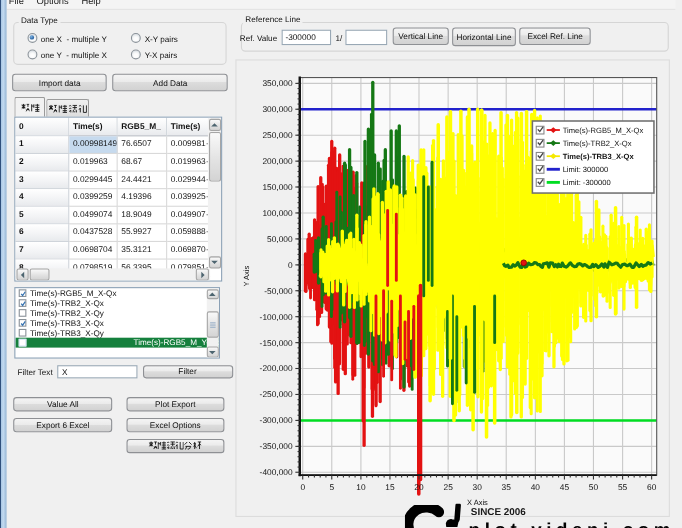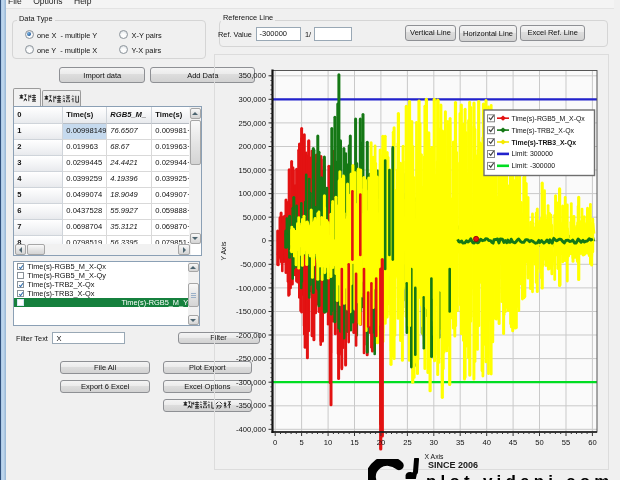--- a/index.html
+++ b/index.html
@@ -11,42 +11,42 @@
 
 #menu { left:8px; top:-4.5px; width:600px; height:13px; font-size:8.5px; color:#222; }
 #menu span { margin-right:11.5px; }
 #menubar { left:5.5px; top:0; width:608px; height:8.5px; background:#f4f4f4; border-bottom:1px solid #e3e3e3; }
 
 .group { border:1px solid #d5d5d5; border-radius:4px; }
 .glabel { position:absolute; font-size:7.4px; color:#111; background:#f0f0f0; padding:0 2px; }
 
 .btn { position:absolute; border:1px solid #8e9094; border-radius:3px;
   background:linear-gradient(#f4f4f4,#ebebeb 45%,#dddddd 46%,#d2d2d2);
-  font-size:7.5px; color:#111; text-align:right; display:flex; align-items:center; justify-content:center;margin-left:48px; }
+  font-size:7.5px; color:#111; text-align:right; display:flex; align-items:center; justify-content:center; }
 
 .radio { position:absolute; width:9px; height:9px; border-radius:50%; background:#fdfdfd; border:1px solid #8a9299; box-shadow:inset 0 1px 2px #d7dde2; }
 .radio.on::after { content:""; position:absolute; left:1.5px; top:1.5px; width:4px; height:4px; border-radius:50%;
   background:radial-gradient(circle at 35% 35%, #7ab2e2, #255e9e 70%); }
 .rlabel { position:absolute; font-size:7.4px; color:#111; }
 
 .field { position:absolute; background:#fff; border:1px solid #99a8b5; font-size:7.5px; color:#111; padding:1.5px 0 0 3px; }
 
 
 .tab { position:absolute; border:1px solid #9b9b9b; border-bottom:none; border-radius:2px 2px 0 0; font-size:8px; display:flex; align-items:center; justify-content:center; gap:1px; }
 .tab1 { background:#f2f2f2; }
 .tab2 { background:linear-gradient(#f0f0f0,#dcdcdc); }
 
 
 #tbl { left:13.3px; top:106.3px; width:189px; height:150.2px; border:1px solid #8ba0b5; background:#fff; overflow:hidden; }
 .trow { position:absolute; left:0; width:176.3px; }
 .trow .c { position:absolute; top:0; height:100%; font-size:7.6px; color:#111; padding:2.5px 0 0 3px; border-right:1px solid #d9d9d9; border-bottom:1px solid #d9d9d9; overflow:hidden; white-space:nowrap; }
 .thead .c { font-weight:bold; background:linear-gradient(#ffffff,#f2f3f5 60%,#e8eaed); border-right:1px solid #cfd4da; border-bottom:1px solid #b8bdc4; }
 .c.rh { left:0; width:49px; font-weight:bold; background:linear-gradient(#ffffff,#f2f3f5 60%,#e8eaed); border-right:1px solid #cfd4da; border-bottom:1px solid #cfd4da; }
 .c.c1 { left:49px; width:44px; }
-.c.c2 { left:93px; width:45px;font-style:italic; }
+.c.c2 { left:93px; width:45px; }
 .c.c3 { left:138px; width:38.3px; border-right:none; }
 .c.c1.sel { background:#c6daee; }
 
 
 .sb { position:absolute; background:#f1f1f1; }
 .sbtn { position:absolute; border:1px solid #a6a6a6; border-radius:2px; background:linear-gradient(#f9f9f9,#e3e3e3 55%,#d4d4d4); display:flex; align-items:center; justify-content:center; }
 .arr { width:0; height:0; }
 .arr.up   { border-left:3px solid transparent; border-right:3px solid transparent; border-bottom:3.5px solid #4d6570; }
 .arr.down { border-left:3px solid transparent; border-right:3px solid transparent; border-top:3.5px solid #4d6570; }
 .arr.left { border-top:3px solid transparent; border-bottom:3px solid transparent; border-right:3.5px solid #4d6570; }
@@ -195,39 +195,43 @@
 <div class="abs" id="list">
 <div class="li">
       <span class="cb">
         <svg viewBox="0 0 10 10">
           <path d="M2 5 l2.2 2.5 L8 2" stroke="#3572b0" stroke-width="1.8" fill="none"></path>
         </svg>
       </span>
       <span>Time(s)-RGB5_M_X-Qx</span>
     </div>
     <div class="li">
-      <span class="cb"></span>
-      <span>Time(s)-RGB5_M_X-Qy</span>
-    </div>
-    <div class="li">
       <span class="cb">
         <svg viewBox="0 0 10 10">
           <path d="M2 5 l2.2 2.5 L8 2" stroke="#3572b0" stroke-width="1.8" fill="none"></path>
         </svg>
       </span>
       <span>Time(s)-TRB2_X-Qx</span>
+    </div>
+    <div class="li">
+      <span class="cb"></span>
+      <span>Time(s)-TRB2_X-Qy</span>
     </div>
     <div class="li">
       <span class="cb">
         <svg viewBox="0 0 10 10">
           <path d="M2 5 l2.2 2.5 L8 2" stroke="#3572b0" stroke-width="1.8" fill="none"></path>
         </svg>
       </span>
       <span>Time(s)-TRB3_X-Qx</span>
     </div>
+    <div class="li">
+      <span class="cb"></span>
+      <span>Time(s)-TRB3_X-Qy</span>
+    </div>
     <div class="li sel">
       <span class="cb"></span>
       <span>Time(s)-RGB5_M_Y-Qx</span>
     </div>
   <div class="sb" style="right:0;top:0;width:11.7px;height:63px"></div>
   <div class="sbtn" style="right:0.5px;top:0.5px;width:10.7px;height:9.5px">
       <div class="arr up"></div>
     </div>
   <div class="sbtn" style="right:0.5px;top:21px;width:10.7px;height:24px">
       <div style="width:5px">
@@ -238,21 +242,21 @@
     </div>
   <div class="sbtn" style="right:0.5px;top:53px;width:10.7px;height:9.5px">
       <div class="arr down"></div>
     </div>
 </div>
 
 <div class="rlabel" style="left:16px;top:333.5px">Filter Text</div>
 <div class="field" style="left:52.4px;top:331.5px;width:72.4px;height:12px">X</div>
 <div class="btn" style="left:129.5px;top:331.5px;width:82px;height:12.8px">Filter</div>
 
-<div class="btn" style="left:12.3px;top:361px;width:89.7px;height:12.6px">File All</div>
+<div class="btn" style="left:12.3px;top:361px;width:89.7px;height:12.6px">Value All</div>
 <div class="btn" style="left:114.7px;top:361px;width:89.3px;height:12.6px">Plot Export</div>
 <div class="btn" style="left:12.3px;top:380px;width:89.7px;height:12.6px">Export 6 Excel</div>
 <div class="btn" style="left:114.7px;top:380px;width:89.3px;height:12.6px">Excel Options</div>
 <div class="btn" style="left:114.7px;top:399px;width:89.3px;height:12.8px">
     <span class="cw" style="width:8px;height:8px">
       <svg class="cjk c-shu" viewBox="0 0 10 10">
         <path d="M1 2 H5 M1 4.5 H5 M3 0.5 V6 M1 2 L5 6 M5 2 L1 6 M6.5 1 L9.5 1 M8 1 V4 M6 9 L8 5.5 L10 9 M6.5 7 H9.5" stroke="#111" stroke-width="1" fill="none"></path>
       </svg>
     </span>
     <span class="cw" style="width:8px;height:8px">

